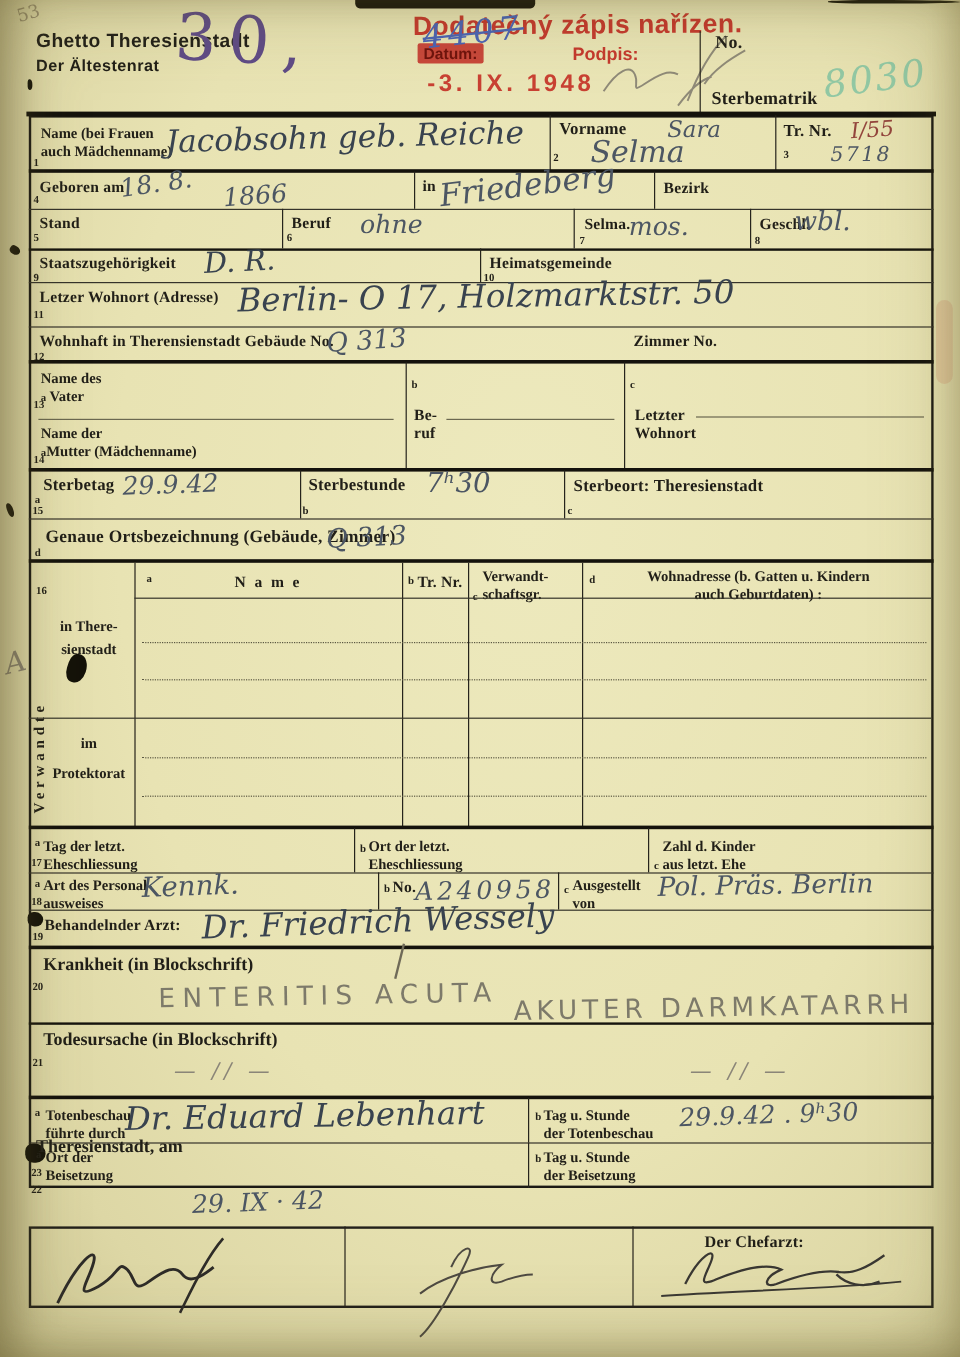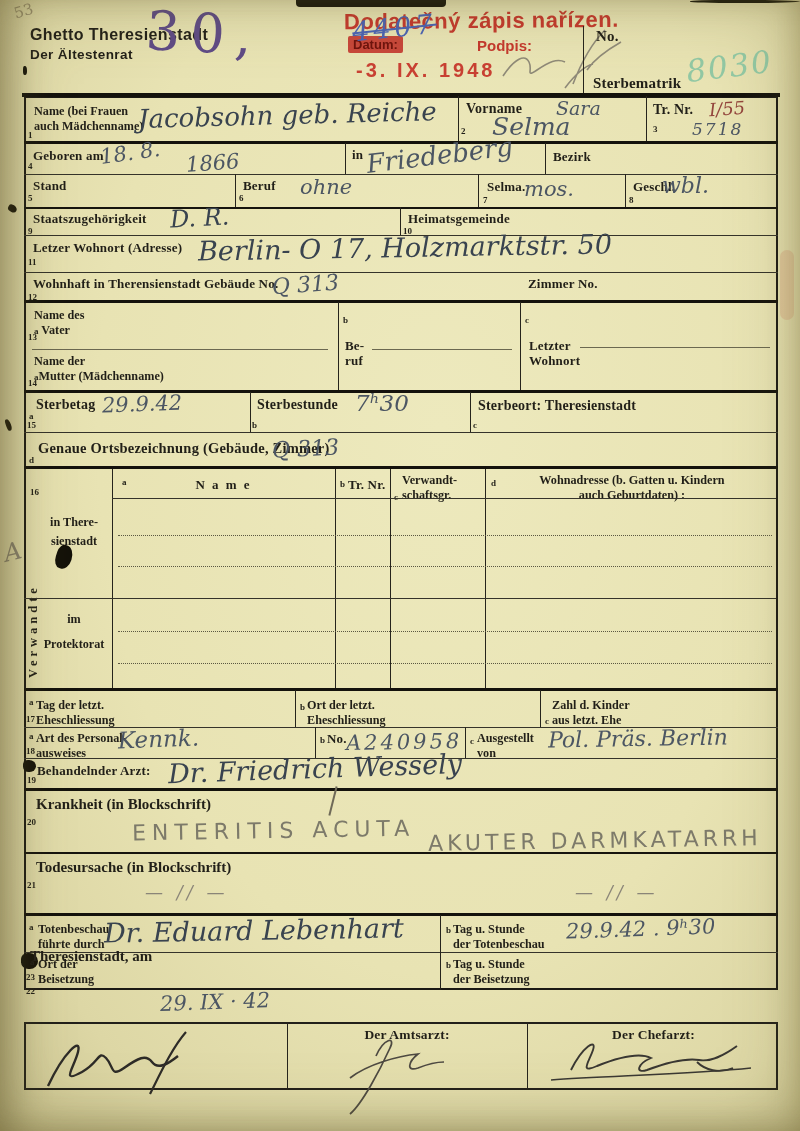--- a/index.html
+++ b/index.html
@@ -296,22 +296,21 @@
     <div>Tag u. Stunde</div>
     <div>der Beisetzung</div>
   </div>
 
   <div class="a lbl15" style="left:30px;top:948px;font-size:15px;">Theresienstadt, am</div>
   <div class="a hw" style="left:160px;top:990px;font-size:21px;transform:rotate(-2deg);">29. IX · 42</div>
 
   <div class="a" style="left:24px;top:1022px;width:754px;height:68px;border:2px solid #22201a;box-sizing:border-box;"></div>
   <div class="a vl" style="left:287px;top:1022px;height:68px;"></div>
   <div class="a vl" style="left:527px;top:1022px;height:68px;"></div>
-  <div class="a lbl" style="left:287px;top:1027px;width:240px;text-align:center;font-size:13.5px;">Der Amtsarzt:</div>
-  <div class="a lbl" style="left:552px;top:1027px;width:203px;text-align:center;font-size:13.5px;">Der Chefarzt:</div>
+  <div class="a lbl" style="left:527px;top:1027px;width:203px;text-align:center;font-size:13.5px;">Der Chefarzt:</div>
 
   <svg class="a" style="left:38px;top:1028px;" width="180" height="70" viewBox="0 0 180 70">
     <path d="M10,58 C26,24 44,8 40,24 C36,40 22,56 44,44 C62,34 60,22 68,30 C76,38 72,50 86,40 C100,30 108,26 114,34 C120,42 130,36 140,28" stroke="#2e2c28" stroke-width="2.4" fill="none"></path>
     <path d="M112,66 C122,46 134,20 148,4" stroke="#2e2c28" stroke-width="2.2" fill="none"></path>
   </svg>
   <svg class="a" style="left:310px;top:1030px;" width="150" height="85" viewBox="0 0 150 85">
     <path d="M66,26 C74,8 86,6 80,18 C70,40 52,74 40,84 M40,48 C58,34 88,26 108,24 C98,32 96,42 108,38 C118,34 126,32 134,32" stroke="#4e4a42" stroke-width="1.7" fill="none"></path>
   </svg>
   <svg class="a" style="left:545px;top:1030px;" width="215" height="58" viewBox="0 0 215 58">
     <path d="M26,40 C38,16 52,8 48,20 C44,32 34,44 52,36 C72,28 94,22 106,28 C92,34 90,44 102,40 C118,34 140,28 154,30 C166,32 178,26 192,16 M152,32 C160,40 174,44 188,38" stroke="#3a3833" stroke-width="1.9" fill="none"></path>

